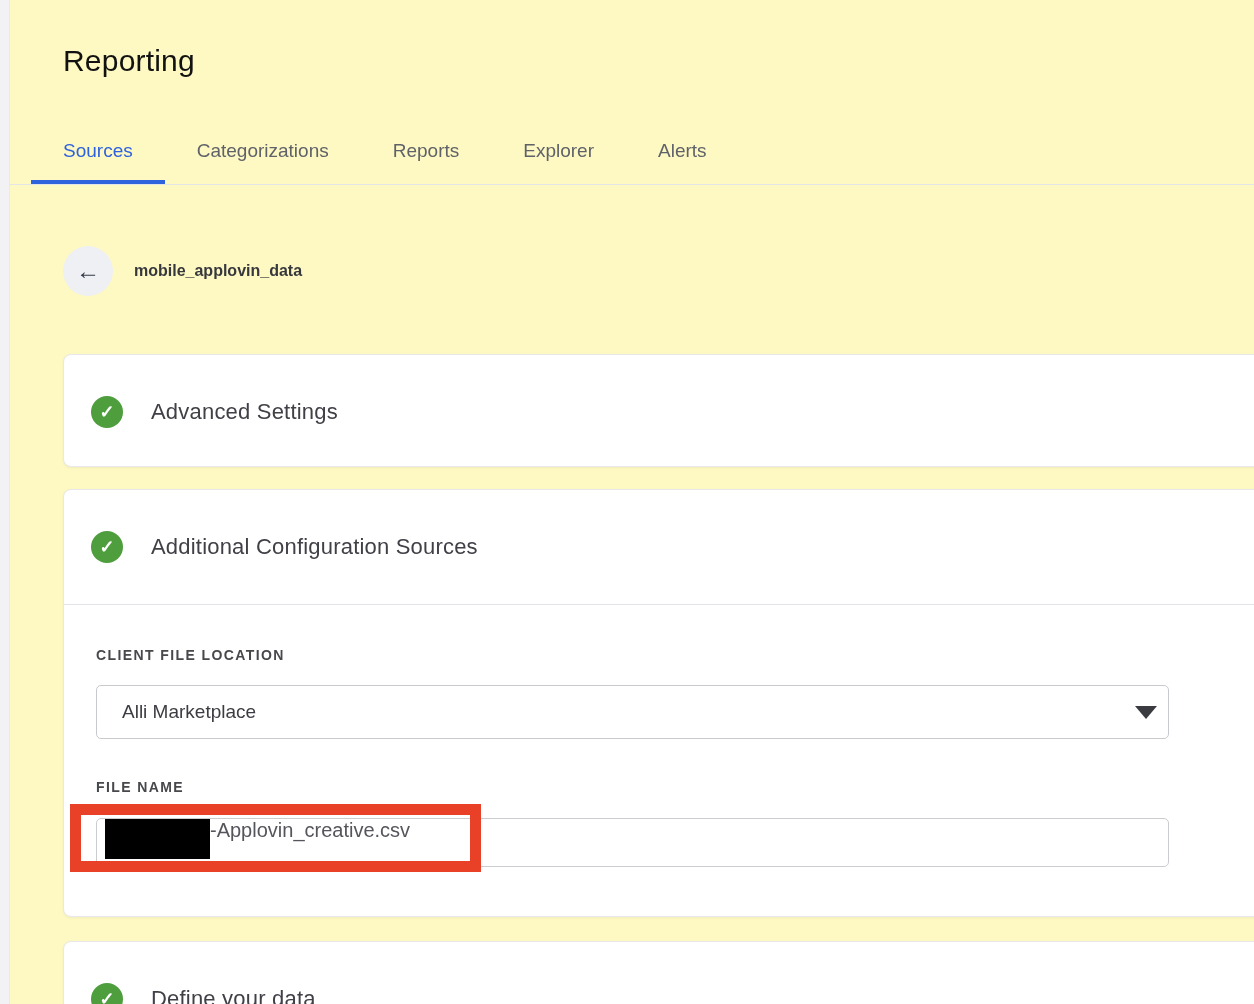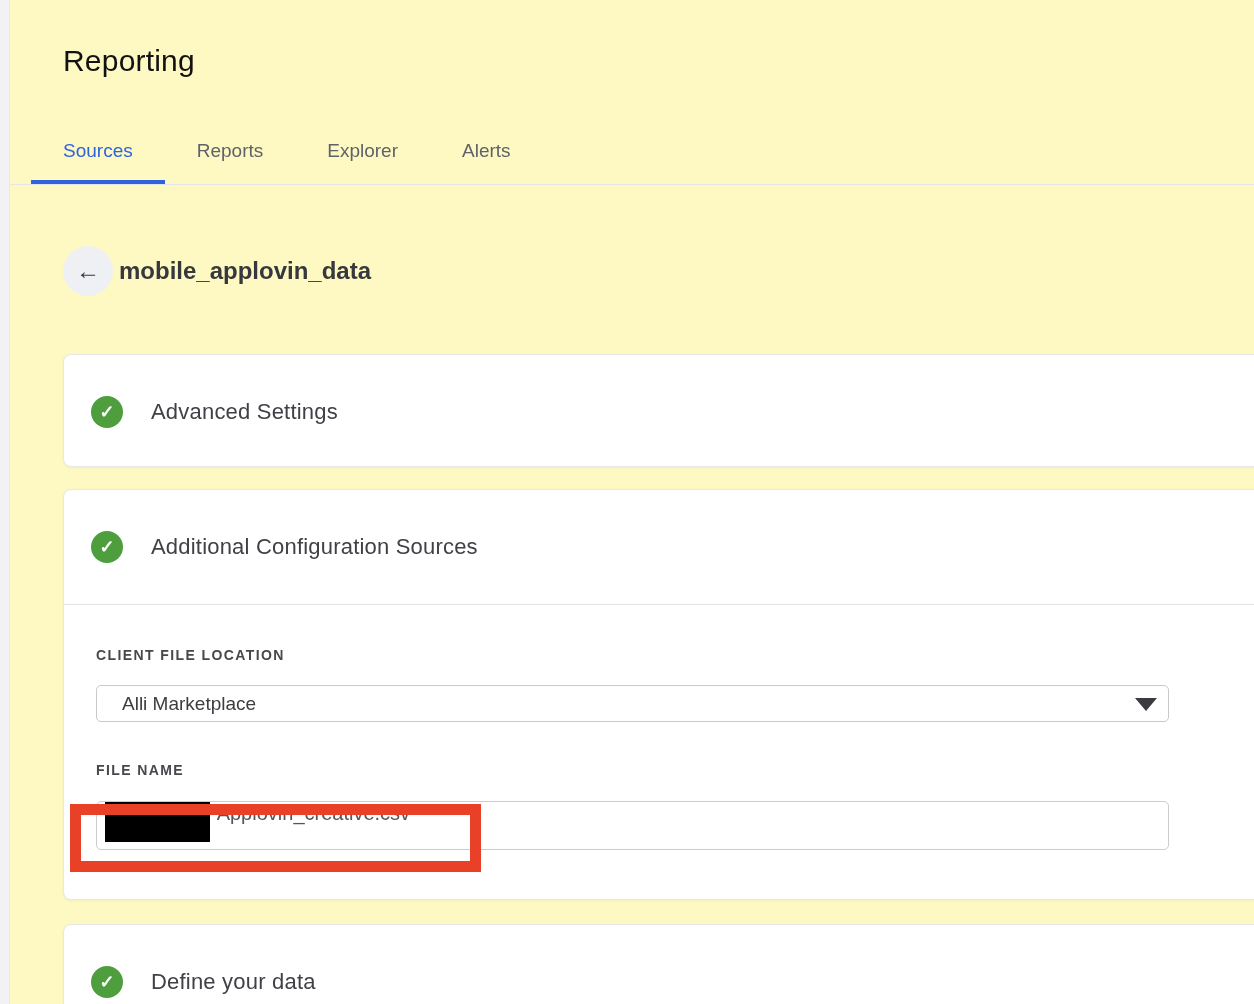--- a/index.html
+++ b/index.html
@@ -21,21 +21,21 @@
     font-size:19px; color:#5f6269; cursor:pointer; }
   .tab.active { color:#2f62dd; }
   .tab.active::after { content:""; position:absolute; left:0; right:0; bottom:0;
     height:4px; background:#2f62dd; }
 
   
   .back-row { display:flex; align-items:center; margin:61px 0 0 53px; height:50px; }
   .back-btn { width:50px; height:50px; border-radius:50%; background:#eef0f3;
     border:none; display:flex; align-items:center; justify-content:center;
     font-size:24px; color:#333745; cursor:pointer; }
-  .source-name { margin-left:6px; font-size:24px; font-weight:700; color:#37383d; }
+  .source-name { margin-left:21px; font-size:16px; font-weight:700; color:#37383d; }
 
   
   .card { margin-left:53px; margin-right:-120px; background:#fff;
     border:1px solid #e8e8eb; border-radius:8px;
     box-shadow:0 1px 3px rgba(0,0,0,.05); }
   .card-1 { margin-top:58px; height:113px; }
   .card-2 { margin-top:22px; }
   .card-3 { margin-top:24px; height:113px; }
   .card-header { display:flex; align-items:center; height:113px; padding-left:27px; }
   .card-2 .card-header { height:114px; }
@@ -44,21 +44,21 @@
     font-size:18px; font-weight:700; flex:0 0 32px; }
   .card-title { margin-left:28px; font-size:22px; color:#404147; letter-spacing:.2px; }
 
   .divider { height:1px; background:#e2e3e6; }
 
   .card-body { padding:0 0 49px 32px; }
   .field-label { display:block; margin-top:43px; font-size:14px; font-weight:700;
     letter-spacing:1.4px; color:#47484c; line-height:14px; }
   .field-label.second { margin-top:41px; line-height:14px; }
 
-  .select { position:relative; margin-top:23px; width:1073px; height:37px;
+  .select { position:relative; margin-top:23px; width:1073px; height:54px;
     border:1px solid #c8c9cc; border-radius:5px; background:#fff;
     display:flex; align-items:center; padding-left:25px;
     font-size:19px; color:#3c3d42; cursor:pointer; }
   .caret { position:absolute; right:11px; top:50%; margin-top:-6px; width:0; height:0;
     border-left:11px solid transparent; border-right:11px solid transparent;
     border-top:13px solid #3a3b40; }
 
   .text-input { margin-top:24px; width:1073px; height:49px;
     border:1px solid #cbcccf; border-radius:5px; background:#fff;
     display:flex; padding-left:8px;
@@ -75,20 +75,23 @@
 
 <div class="gutter"></div>
 
 <div class="page">
 
   <h1 class="page-title">Reporting</h1>
 
   <div class="tabs">
     <div class="tab active">
       <span>Sources</span>
+    </div>
+    <div class="tab">
+      <span>Categorizations</span>
     </div>
     <div class="tab">
       <span>Reports</span>
     </div>
     <div class="tab">
       <span>Explorer</span>
     </div>
     <div class="tab">
       <span>Alerts</span>
     </div>

